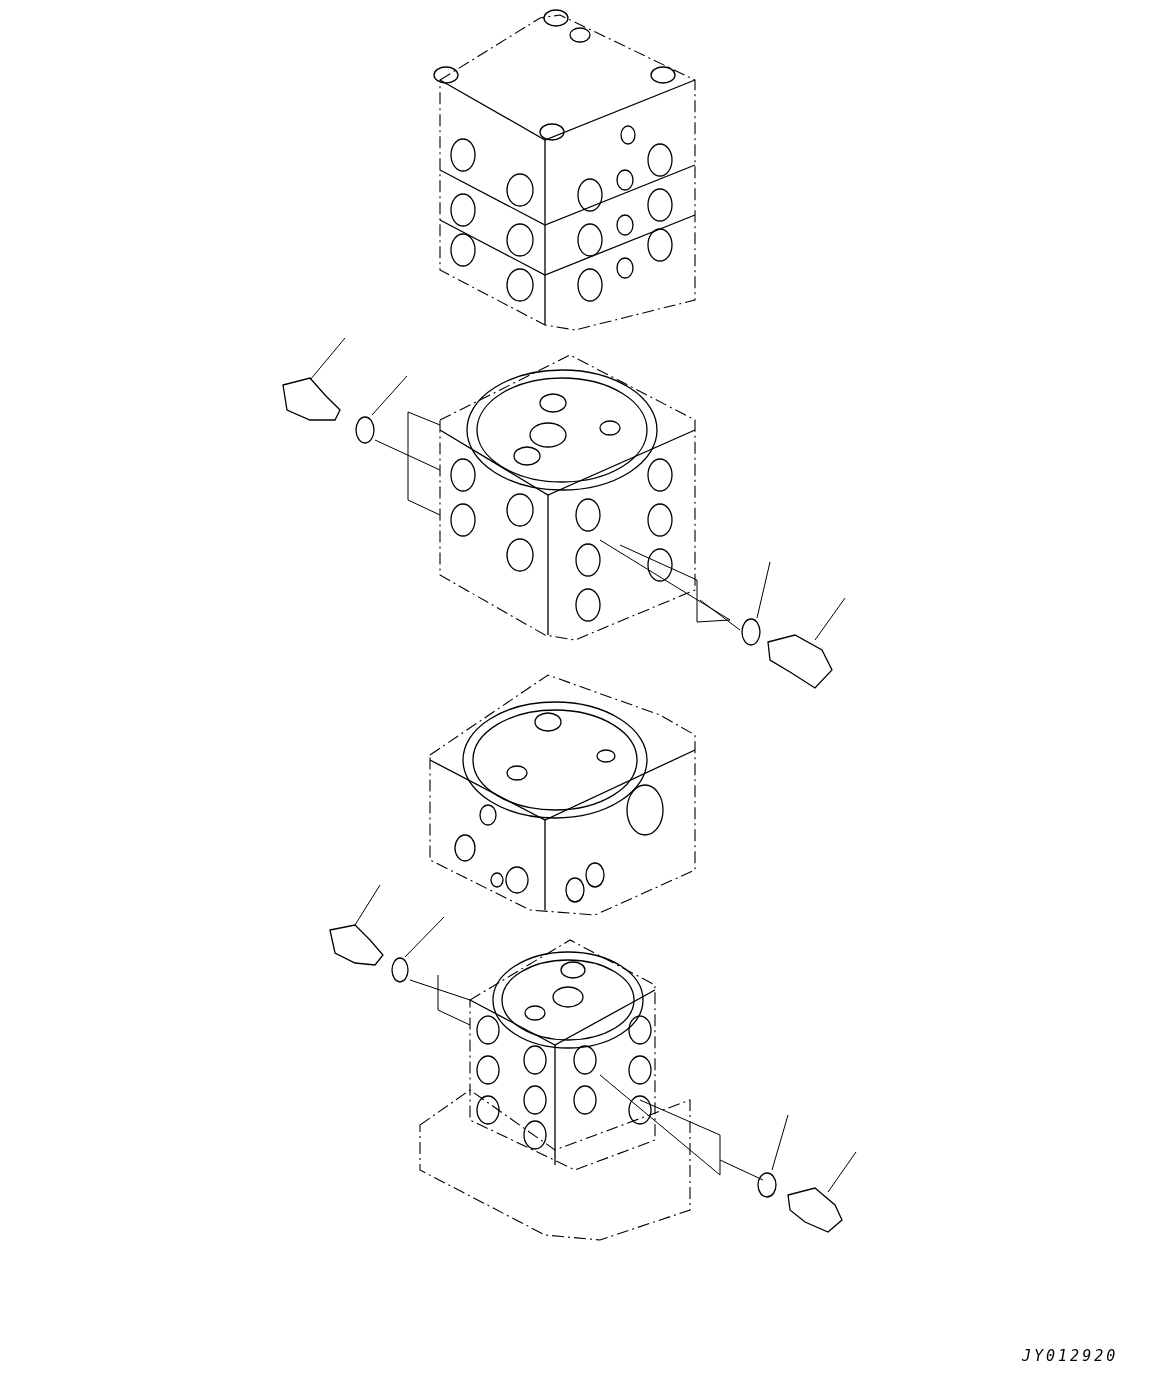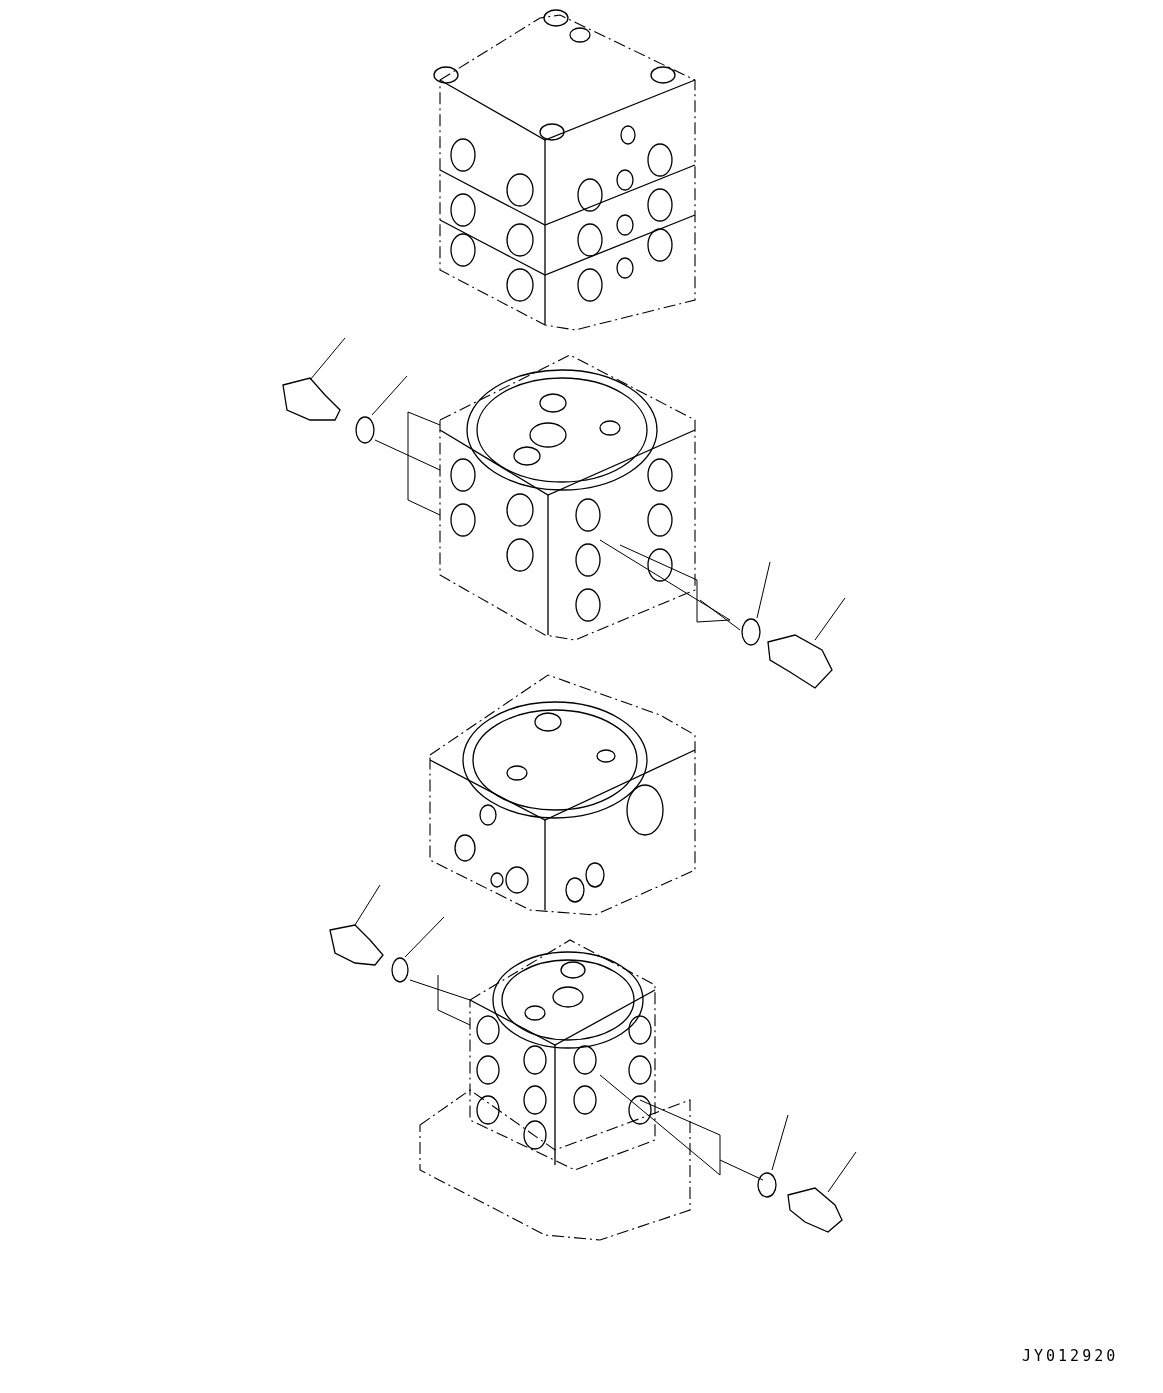--- a/index.html
+++ b/index.html
@@ -1,21 +1,21 @@
 <!DOCTYPE html>
 <html><head>
 <meta charset="utf-8">
 <style>
   html, body { margin:0; padding:0; background:#fff; }
   body { width:1163px; height:1393px; position:relative; overflow:hidden; font-family:"DejaVu Sans Mono", monospace; }
   svg { position:absolute; left:0; top:0; }
   .ln { fill:none; stroke:#000; stroke-width:1.3; }
   .dash { fill:none; stroke:#000; stroke-width:1.1; stroke-dasharray:12 4 2 4; }
   .thin { fill:none; stroke:#000; stroke-width:1; }
-  .code { position:absolute; left:1022px; top:1347px; font-size:15px; letter-spacing:3px; color:#000; }
+  .code { position:absolute; left:1022px; top:1347px; font-size:15px; letter-spacing:3px; color:#000;font-style:italic; }
 </style>
 </head>
 <body>
 
 <svg width="1163" height="1393" viewBox="0 0 1163 1393">
 
   <g>
     <path class="dash" d="M440 80 L540 18 L560 15 L695 80 L695 300 L575 330 L545 325 L440 270 Z"></path>
     <path class="ln" d="M440 80 L545 140 L695 80"></path>
     <path class="ln" d="M545 140 L545 325"></path>

